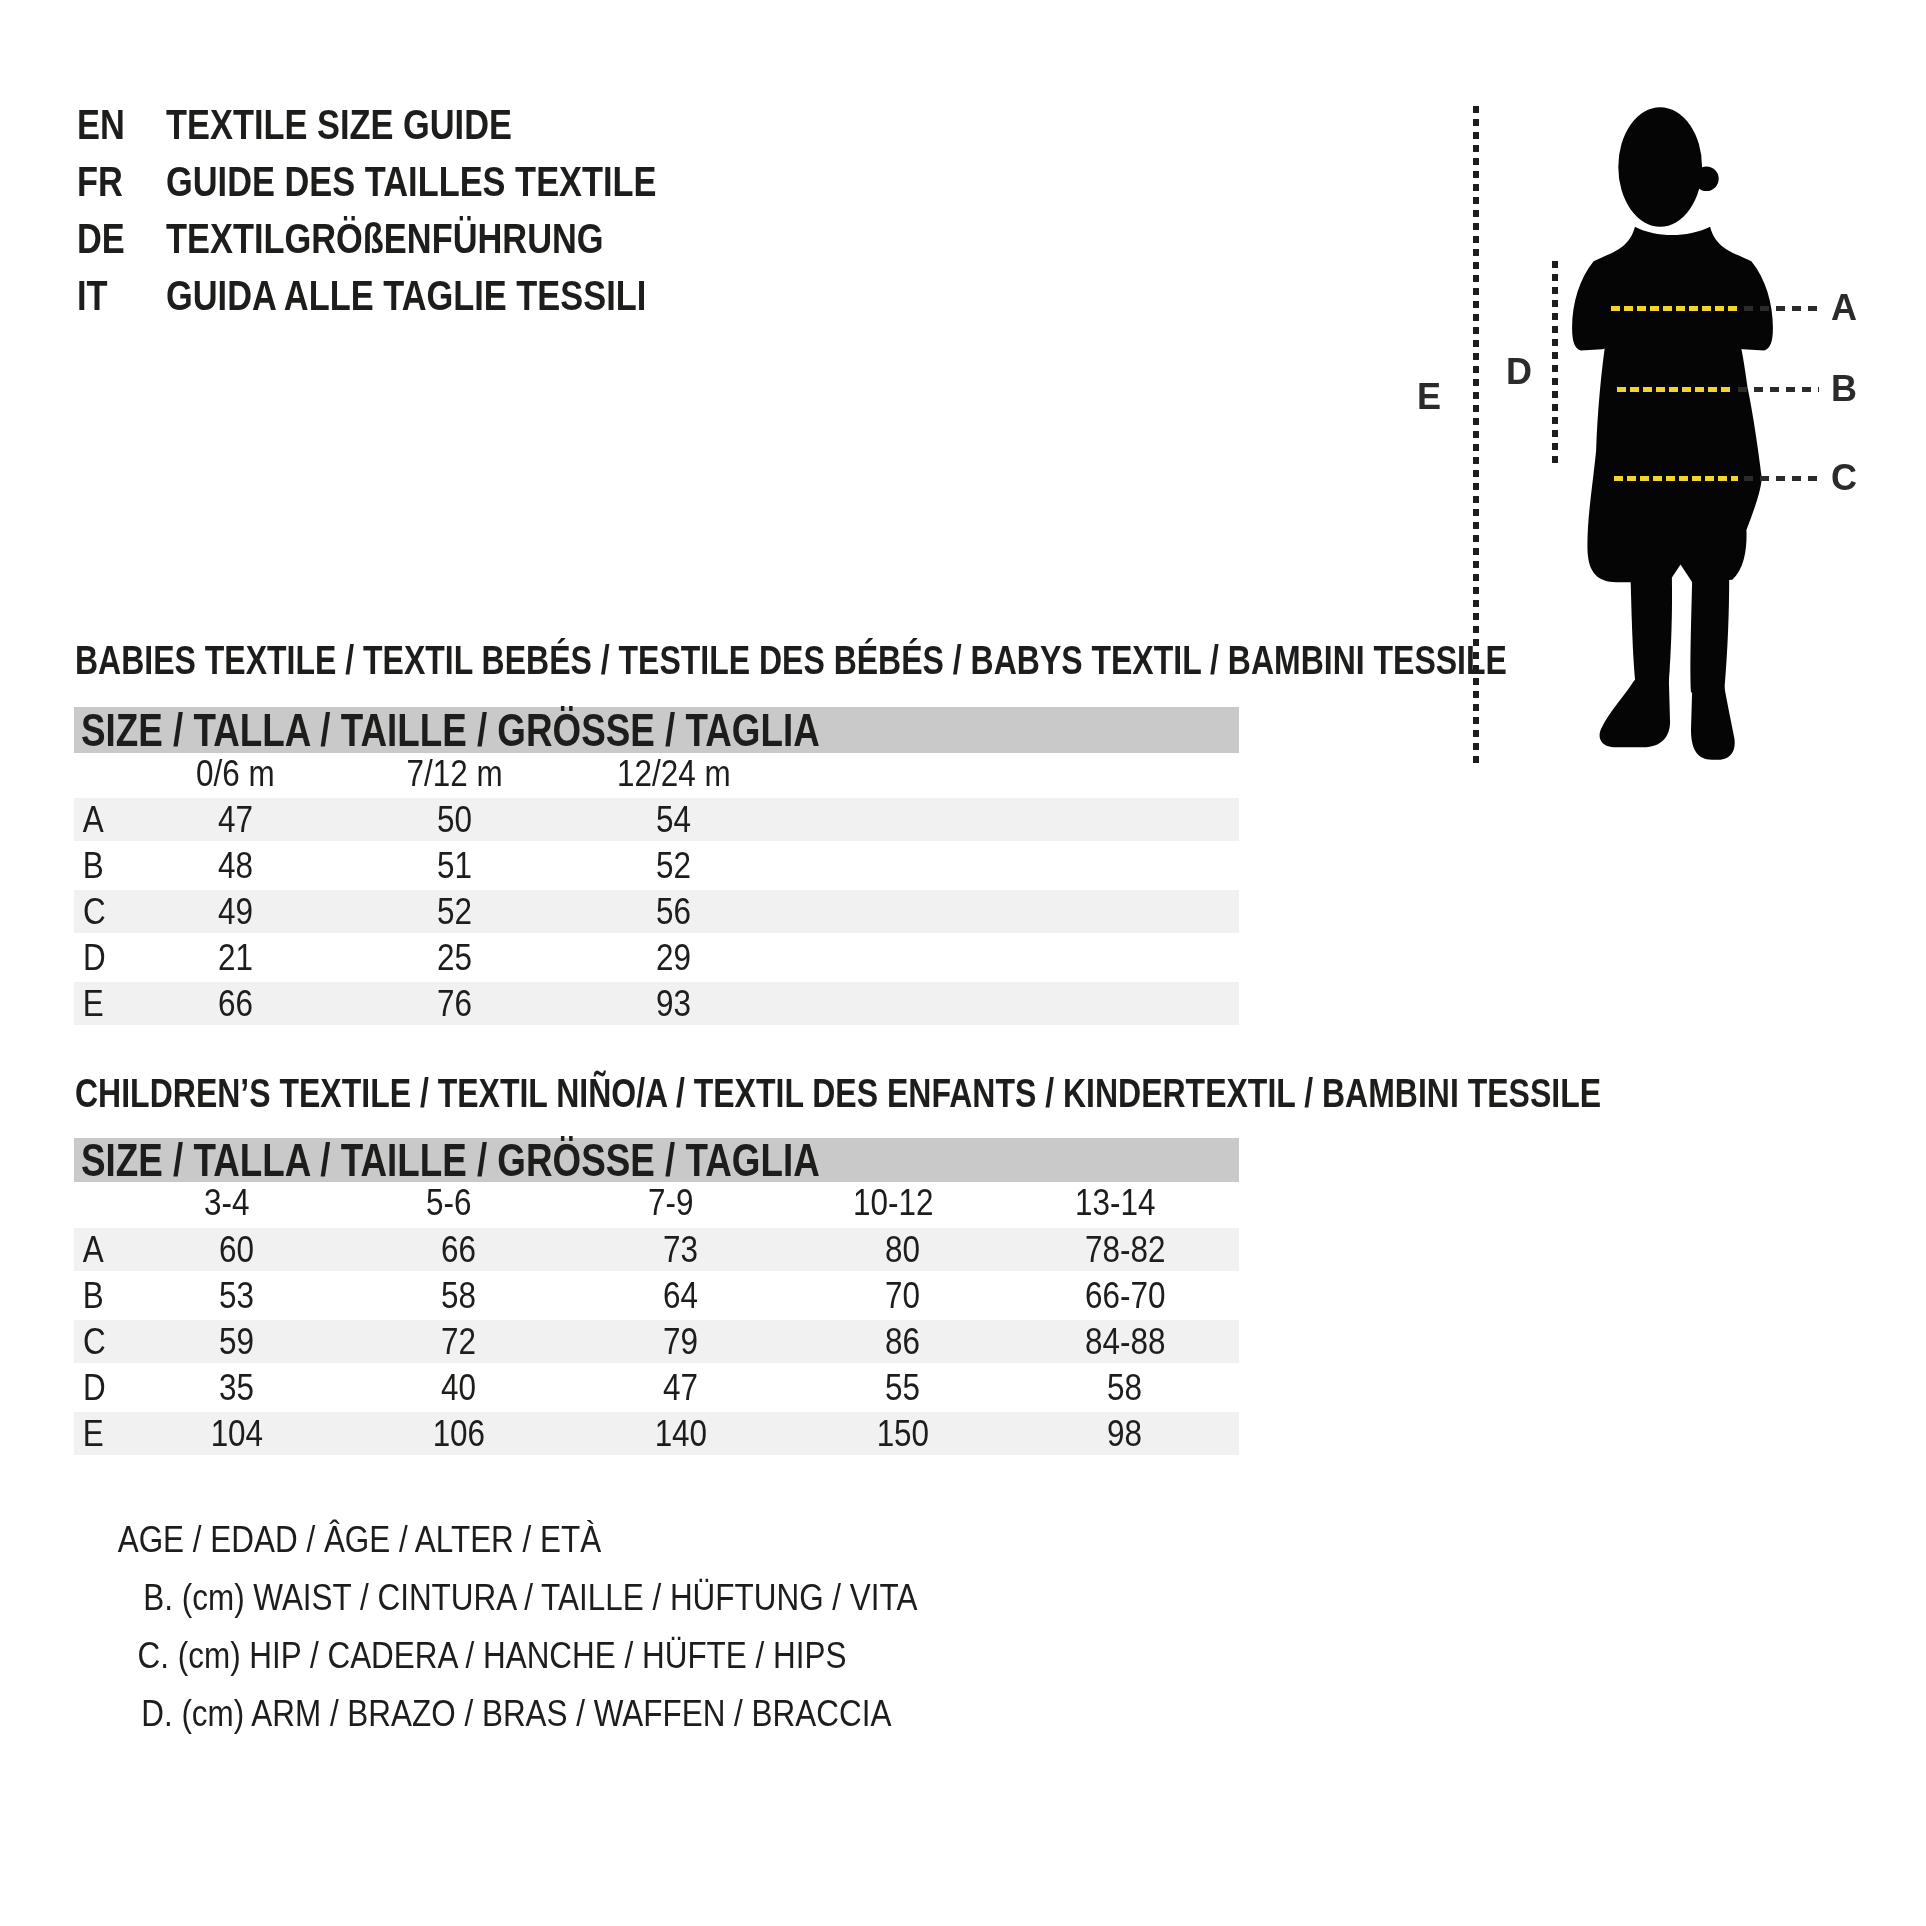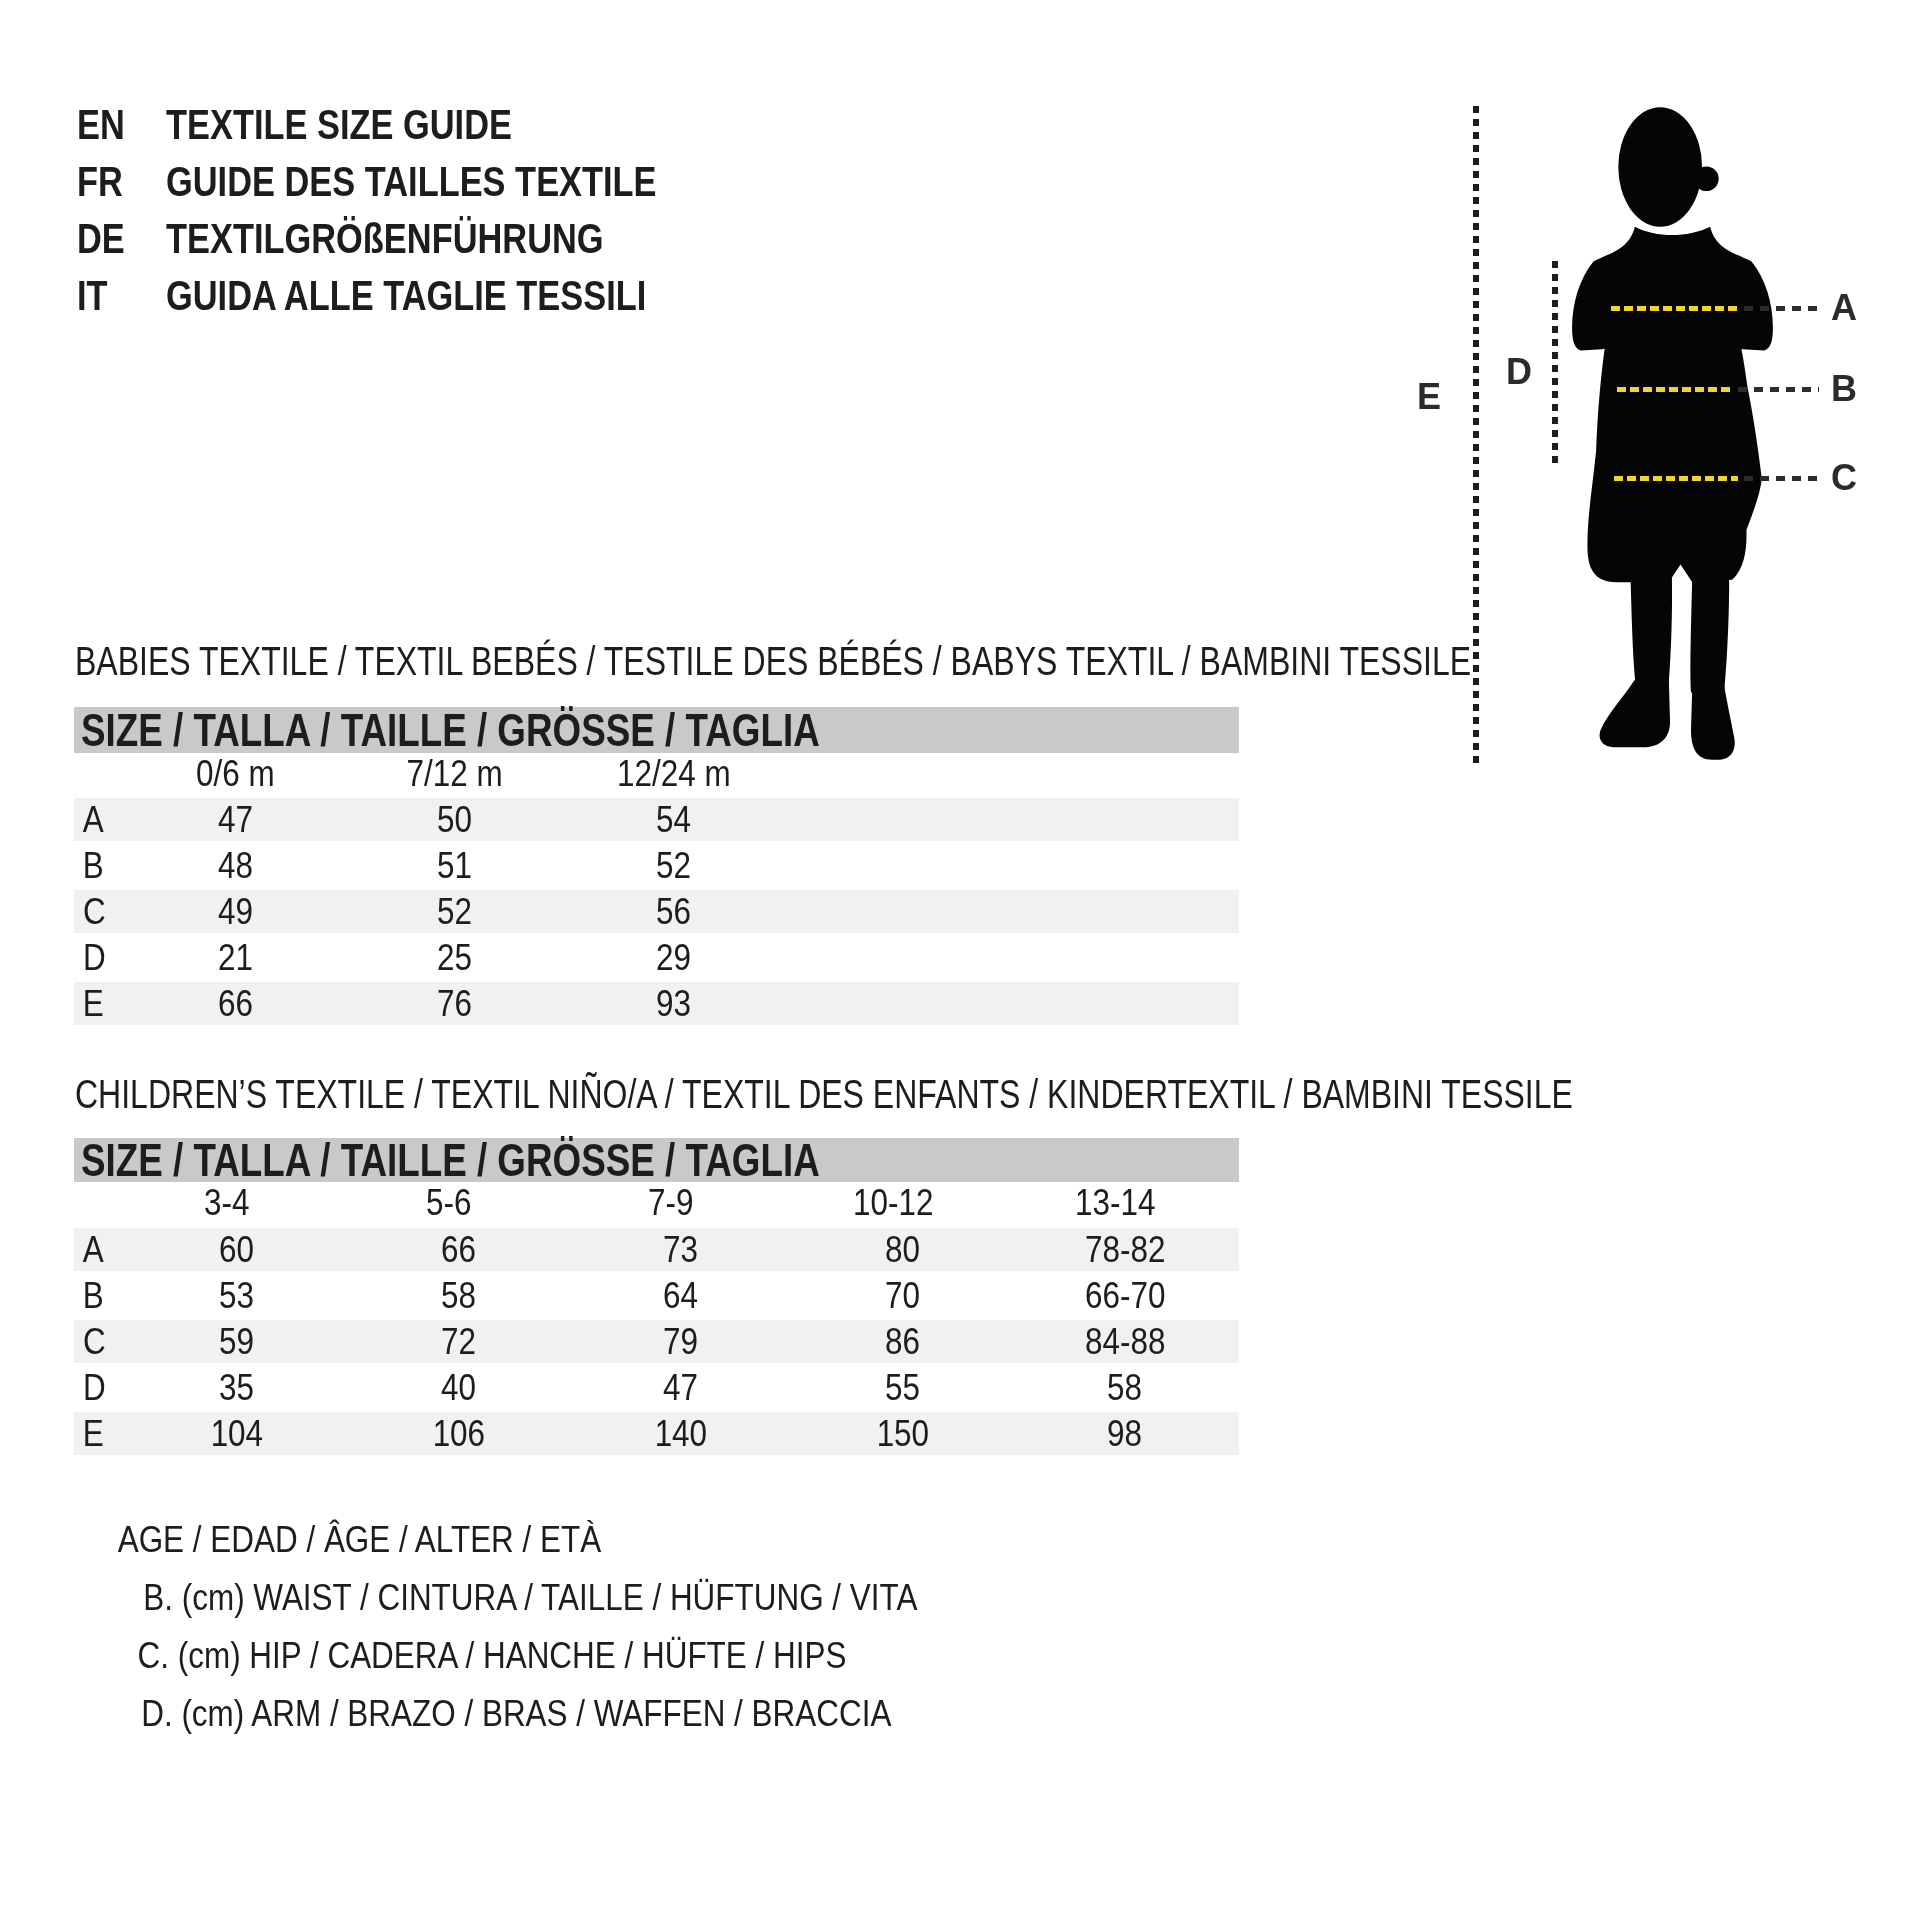--- a/index.html
+++ b/index.html
@@ -34,21 +34,21 @@
   .figlabel{font-size:36px;font-weight:700;color:#2b2b2b;height:44px;display:flex;align-items:center;}
   .a-l{left:1831px;top:286px;}
   .b-l{left:1831px;top:367px;}
   .c-l{left:1831px;top:456px;}
   .d-l{left:1506px;top:350px;}
   .e-l{left:1417px;top:375px;}
   .kid{left:1570px;top:106px;width:205px;height:658px;}
   .kid path,.kid ellipse,.kid circle{fill:#050505;}
 
   
-  .sec-heading{font-size:40px;font-weight:400;height:46px;display:flex;align-items:flex-end;}
+  .sec-heading{font-size:40px;font-weight:700;height:46px;display:flex;align-items:flex-start;}
   .h-babies{left:75px;top:638px;}
   .h-children{left:75px;top:1071px;}
   .band{width:1165px;background:#c9c9c9;display:flex;align-items:center;
     font-size:46px;font-weight:700;padding-left:7.4px;box-sizing:border-box;}
   .band-babies{left:74px;top:707px;height:46px;}
   .band-children{left:74px;top:1138px;height:44px;}
   .grid-b{display:grid;grid-template-columns:52px 219px 219px 219px;}
   .grid-c{display:grid;grid-template-columns:52px 222px 222px 222px 222px 222px;}
   .hdr{width:1165px;height:36px;font-size:37px;}
   .hdr-babies{left:74px;top:753px;}

